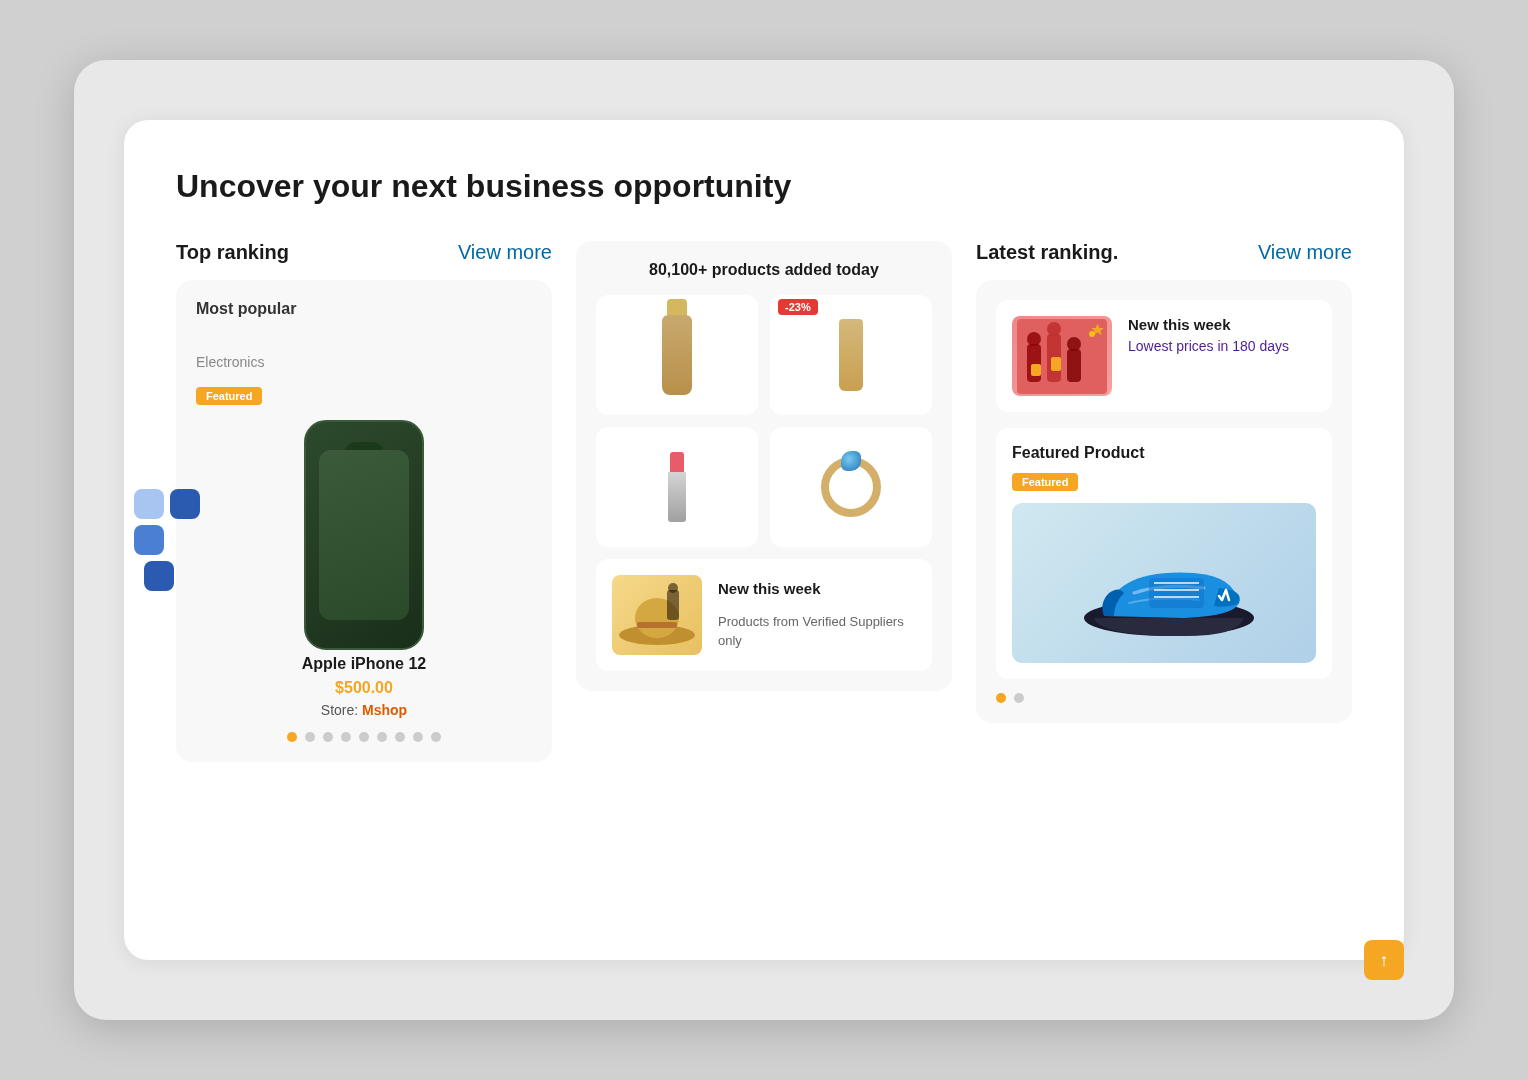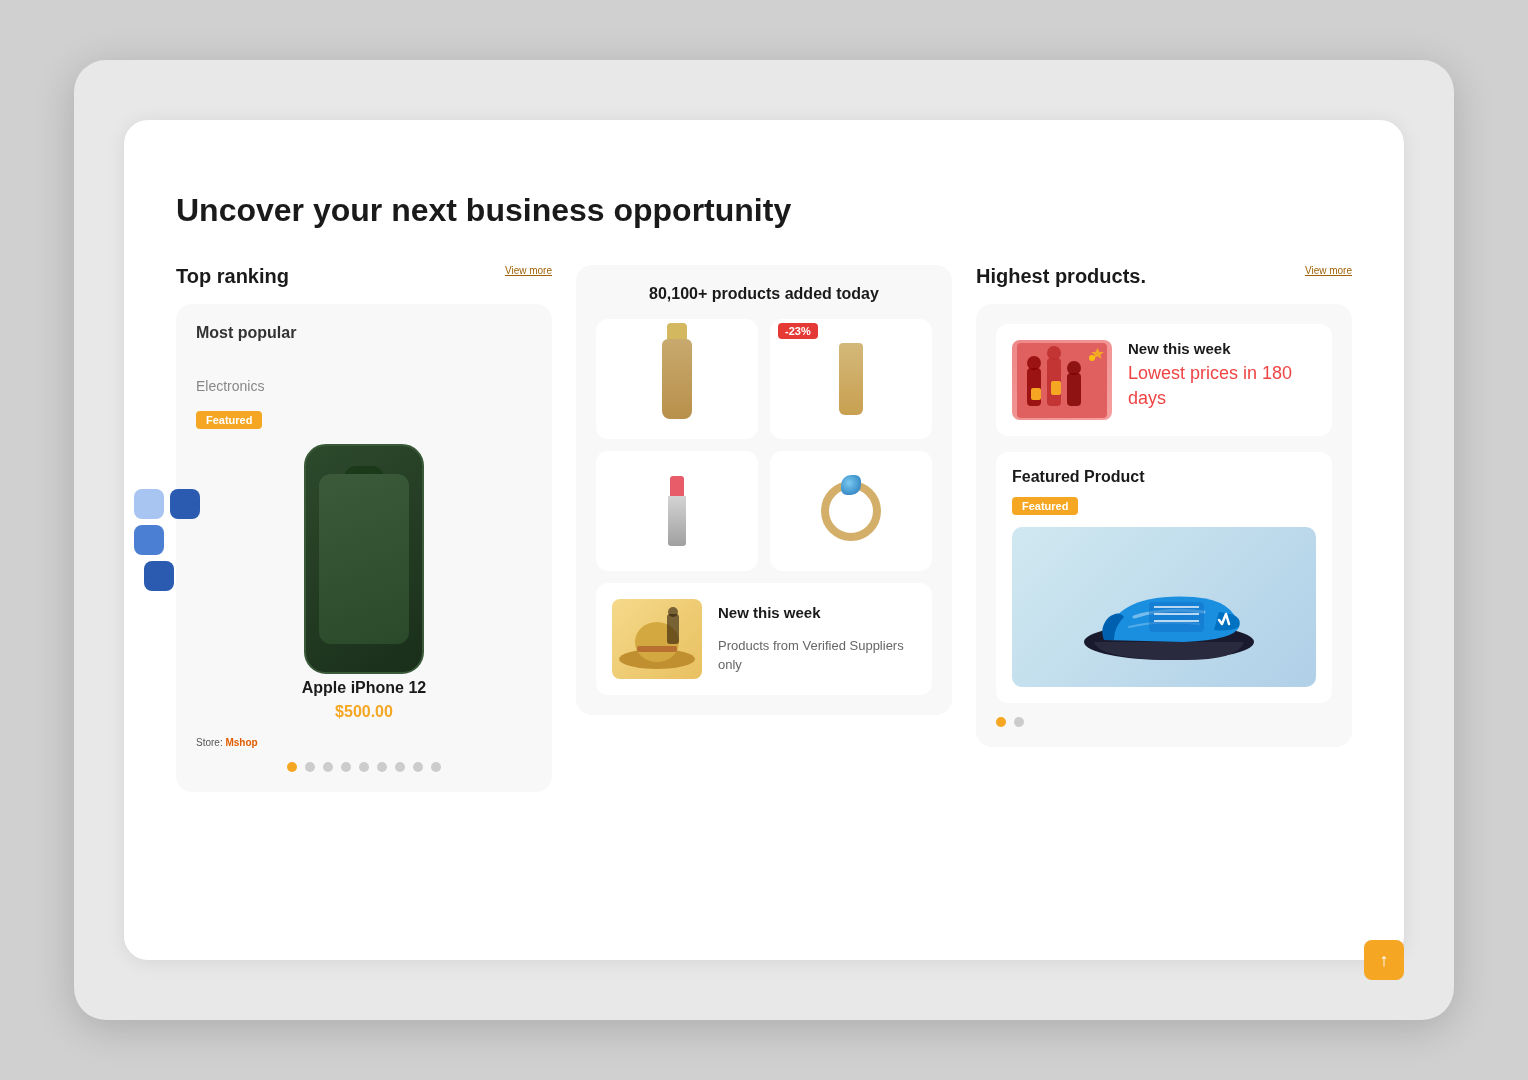--- a/index.html
+++ b/index.html
@@ -39,21 +39,21 @@
       border-radius: 8px;
       background: #4a7fd4;
     }
     .logo-square.light { background: #a8c4f0; }
     .logo-square.dark { background: #2a5bb0; }
     .inner-card {
       background: #ffffff;
       border-radius: 24px;
       width: 1380px;
       min-height: 840px;
-      padding: 72px 52px 40px 52px;
+      padding: 48px 52px 40px 52px;
       box-shadow: 0 2px 20px rgba(0,0,0,0.08);
     }
     .page-title {
       font-size: 32px;
       font-weight: 800;
       color: #1a1a1a;
       margin-bottom: 36px;
     }
     .sections-row {
       display: flex;
@@ -67,23 +67,22 @@
       align-items: flex-start;
       justify-content: space-between;
       margin-bottom: 16px;
     }
     .section-title {
       font-size: 20px;
       font-weight: 700;
       color: #1a1a1a;
     }
     .view-more-link {
-      font-size: 10px;
-      color: #a16207;
-      text-decoration: underline;
+      font-size: 20px;
+      color: #0369a1;
       cursor: pointer;
       white-space: nowrap;
       text-align: right;
     }
     
     .top-ranking-card {
       background: #f8f8f8;
       border-radius: 16px;
       padding: 20px;
       min-height: 480px;
@@ -163,24 +162,24 @@
       text-align: center;
     }
     .product-price {
       font-size: 16px;
       font-weight: 700;
       color: #f5a623;
       text-align: center;
       margin-top: 6px;
     }
     .product-store {
-      font-size: 10px;
+      font-size: 14px;
       color: #555;
-      text-align: left;
-      margin-top: 16px;
+      text-align: center;
+      margin-top: 5px;
     }
     .store-name {
       color: #e05c00;
       font-weight: 600;
     }
     .dots-row {
       display: flex;
       justify-content: center;
       gap: 8px;
       margin-top: 14px;
@@ -359,22 +358,22 @@
       align-items: center;
       justify-content: center;
     }
     .hr-item-text .hr-title {
       font-size: 15px;
       font-weight: 700;
       color: #1a1a1a;
       margin-bottom: 4px;
     }
     .hr-item-text .hr-desc {
-      font-size: 18px;
-      color: #ef4444;
+      font-size: 14px;
+      color: #4c1d95;
       line-height: 1.4;
     }
     .featured-product-card {
       background: white;
       border-radius: 12px;
       padding: 16px;
     }
     .fp-title {
       font-size: 16px;
       font-weight: 700;
@@ -526,21 +525,21 @@
             <div class="new-week-text">
               <div class="nw-title">New this week</div>
               <div class="nw-desc">Products from Verified Suppliers only</div>
             </div>
           </div>
         </div>
       </div>
 
       <div class="section">
         <div class="section-header">
-          <span class="section-title">Highest products.</span>
+          <span class="section-title">Latest ranking.</span>
           <a class="view-more-link">View more</a>
         </div>
         <div class="hr-card">
 
           <div class="hr-item">
             <div class="hr-item-img pink-bg">
 
               <svg width="90" height="75" viewBox="0 0 90 75">
                 <rect x="0" y="0" width="90" height="75" fill="#e06060" rx="4"></rect>
 

